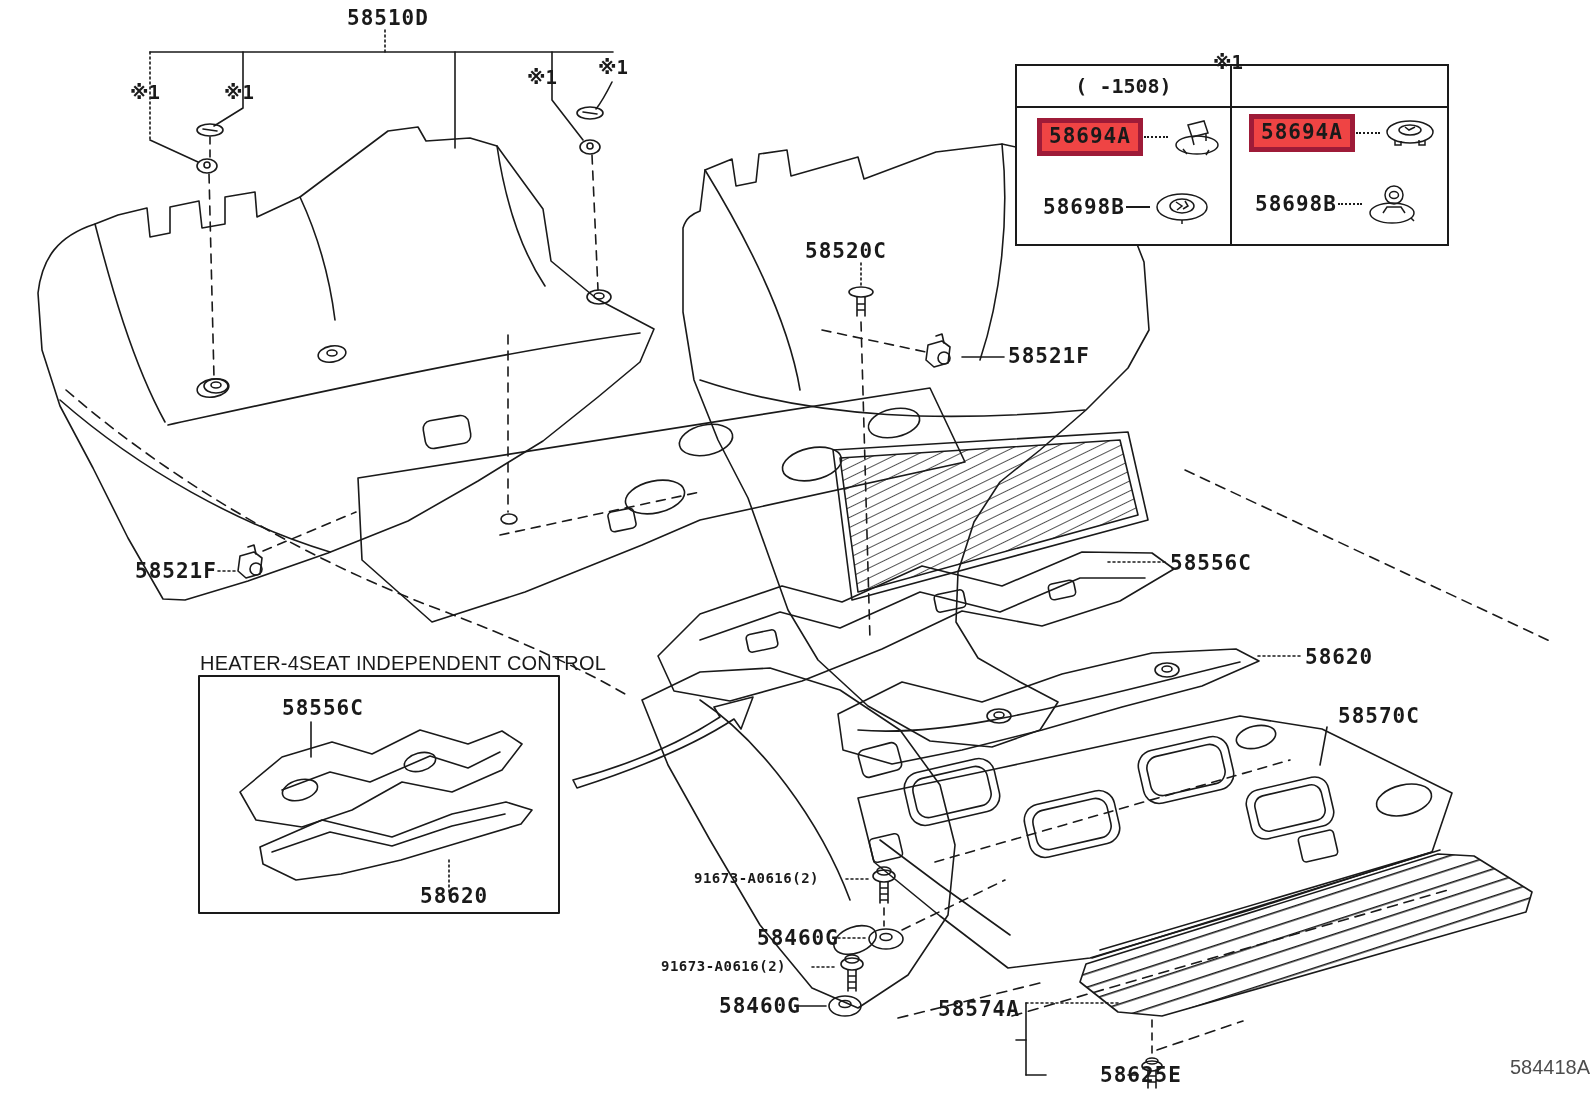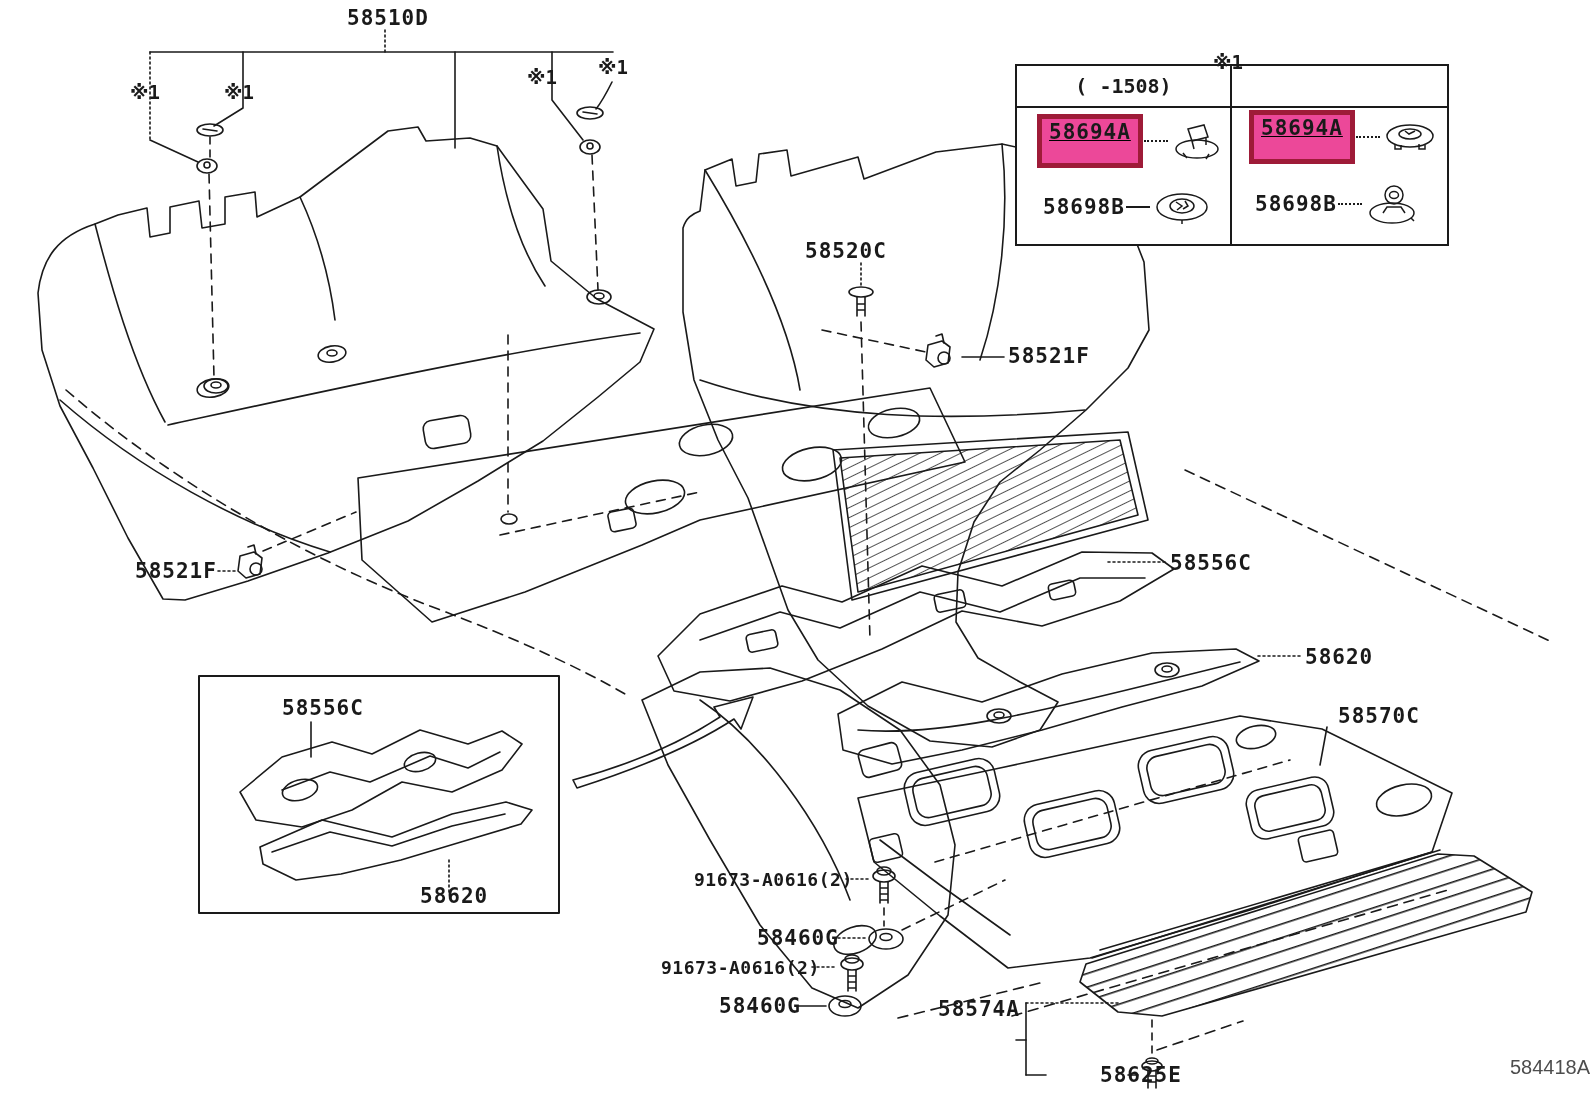--- a/index.html
+++ b/index.html
@@ -7,37 +7,37 @@
     --hl:#9e1b38;
     --muted:#4d4d4d;
   }
   html,body{margin:0;padding:0;background:#fff;}
   .stage{position:relative;width:1592px;height:1099px;background:#fff;overflow:hidden;
          font-family:"DejaVu Sans Mono","DejaVu Sans",monospace;}
   .stage svg.art{position:absolute;left:0;top:0;}
   
   .pl{position:absolute;font:700 21px "DejaVu Sans Mono",monospace;color:var(--line);
       letter-spacing:1px;white-space:nowrap;line-height:1;z-index:5;}
-  .pl.small{font-size:18px;letter-spacing:0.5px;}
+  .pl.small{font-size:14px;letter-spacing:0.5px;}
   .note{position:absolute;font:700 19px "DejaVu Sans Mono","DejaVu Sans",monospace;color:var(--line);
         letter-spacing:0;white-space:nowrap;line-height:1;z-index:5;}
   .inset-title{position:absolute;font:400 20px "Liberation Sans",sans-serif;color:var(--line);
         letter-spacing:0.2px;white-space:nowrap;z-index:5;}
   .footer-code{position:absolute;font:400 20px "Liberation Sans",sans-serif;color:var(--muted);
         white-space:nowrap;z-index:5;}
   
   .vtable{position:absolute;left:1015px;top:64px;width:430px;height:178px;
           border:2px solid var(--line);z-index:4;background:#fff;}
   .vt-divider{position:absolute;left:213px;top:0;bottom:0;width:0;border-left:2px solid var(--line);}
   .vt-headrow{position:absolute;left:0;right:0;top:0;height:40px;border-bottom:2px solid var(--line);}
   .vt-head{position:absolute;top:0;height:40px;width:213px;display:flex;align-items:center;justify-content:center;
            font:700 20px "DejaVu Sans Mono",monospace;color:var(--line);letter-spacing:0;}
   .vt-cell{position:absolute;display:flex;align-items:center;z-index:2;}
   .vt-part{font:700 21px "DejaVu Sans Mono",monospace;color:var(--line);letter-spacing:1px;line-height:1;}
-  .hlbox{border:5px solid var(--hl);padding:3px 7px 20px 7px;background:#ec4899;text-decoration:underline;}
+  .hlbox{border:5px solid var(--hl);padding:3px 7px 4px 7px;background:#ef4444;}
   .conn{border-top:2px dotted var(--line);width:24px;margin:0 1px;}
   .conn.solid{border-top-style:solid;}
 </style>
 </head>
 <body style="background: rgb(255, 255, 255);">
 
 <div class="stage">
 
   <svg class="art" width="1592" height="1099" viewBox="0 0 1592 1099">
     <defs>
@@ -273,20 +273,21 @@
   <div class="pl" style="left:1338px;top:706px">58570C</div>
 
   <div class="pl small" style="left:694px;top:871px">91673-A0616(2)</div>
   <div class="pl" style="left:757px;top:928px">58460G</div>
   <div class="pl small" style="left:661px;top:959px">91673-A0616(2)</div>
   <div class="pl" style="left:719px;top:996px">58460G</div>
 
   <div class="pl" style="left:938px;top:999px">58574A</div>
   <div class="pl" style="left:1100px;top:1065px">58625E</div>
 
+  <div class="inset-title" style="left:200px;top:652px">HEATER-4SEAT INDEPENDENT CONTROL</div>
   <div class="pl" style="left:282px;top:698px">58556C</div>
   <div class="pl" style="left:420px;top:886px">58620</div>
 
   <div class="footer-code" style="left:1510px;top:1056px">584418A</div>
 
   <div class="note" style="left:1213px;top:53px">※1</div>
 
   <div class="vtable">
     <div class="vt-divider"></div>
     <div class="vt-headrow"></div>

